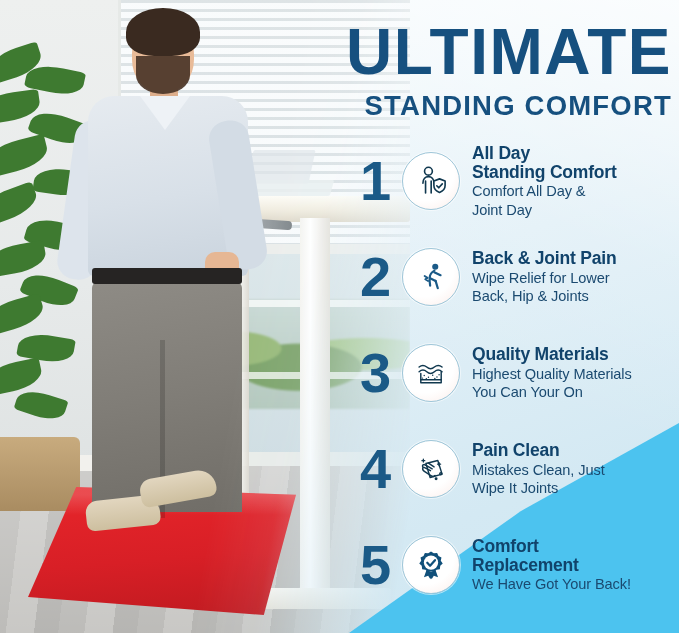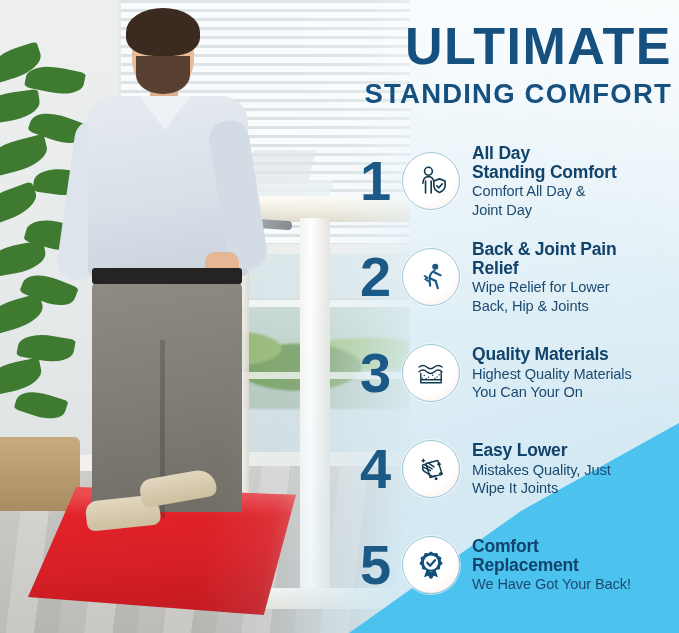--- a/index.html
+++ b/index.html
@@ -113,21 +113,21 @@
   .man-hand { position:absolute; left:205px; top:252px; width:34px; height:26px; background:#e6b794; border-radius:10px; }
   .man-belt { position:absolute; left:92px; top:268px; width:150px; height:16px; background:#262423; border-radius:3px; }
   .man-pants { position:absolute; left:92px; top:282px; width:150px; height:230px;
     background:linear-gradient(170deg,#8e8b85 0%,#807d77 50%,#706d67 100%); border-radius:6px 6px 0 0; }
   .man-leg-split { position:absolute; left:160px; top:340px; width:5px; height:178px; background:rgba(0,0,0,.16); }
   .shoe { position:absolute; background:linear-gradient(180deg,#e2d6bf 0%,#cdbf9f 100%); border-radius:12px 18px 8px 8px; }
 
   
   .headline { position:absolute; left:306px; top:20px; width:366px; text-align:right; }
   .h1 {
-    font-size:52px; font-weight:bold; letter-spacing:1.5px; line-height:1.02;
+    font-size:64px; font-weight:bold; letter-spacing:1.5px; line-height:1.02;
     color:#16507f; white-space:nowrap;
   }
   .h2 {
     font-size:27.5px; font-weight:bold; letter-spacing:1.2px; line-height:1.15;
     color:#16507f; margin-top:5px; white-space:nowrap;
   }
 
   
   .list { position:absolute; left:352px; top:133px; width:327px; }
   .row { display:flex; align-items:center; height:96px; }
@@ -265,21 +265,20 @@
           <circle cx="25" cy="8" r="3.6" fill="#1b5a87" stroke="none"></circle>
           <path d="M24 12.5c-3.2 1.6-5.2 4.6-5.6 8.2-.3 3 .2 6.4.6 9.4"></path>
           <path d="M19 21.5l6.4 3.1"></path>
           <path d="M25.4 24.6l2.6 8.6"></path>
           <path d="M23.8 14.5l7.4 3.4"></path>
           <path d="M12.5 18.8l3.4 2.2-2.6 1.6 3.3 2.2" stroke-width="2.2"></path>
         </svg>
       </div>
       <div class="txt">
         <div class="t-title">Back &amp; Joint Pain</div>
-        <div class="t-title">Relief</div>
         <div class="t-sub">Wipe Relief for Lower</div>
         <div class="t-sub">Back, Hip &amp; Joints</div>
       </div>
     </div>
 
     <div class="row">
       <div class="num">3</div>
       <div class="badge">
         <svg viewBox="0 0 40 40" fill="none" stroke="#10384f" stroke-width="1.7" stroke-linecap="round" stroke-linejoin="round">
           <path d="M6 13c3-2.6 6-2.6 9 0s6 2.6 9 0 6-2.6 9 0"></path>
@@ -315,22 +314,22 @@
           <path d="M10.8 17.9c-1.1-.8-1-2.1-.1-2.8.9-.7 2.1-.4 2.8.4"></path>
           <g stroke-width="1.5">
             <path d="M11 8.5v3.4M9.3 10.2h3.4"></path>
             <path d="M29.5 12.5v3.6M27.7 14.3h3.6"></path>
           </g>
           <circle cx="31.5" cy="25.5" r="1.2"></circle>
           <circle cx="26" cy="31.5" r=".9"></circle>
         </svg>
       </div>
       <div class="txt">
-        <div class="t-title">Easy Lower</div>
-        <div class="t-sub">Mistakes Quality, Just</div>
+        <div class="t-title">Pain Clean</div>
+        <div class="t-sub">Mistakes Clean, Just</div>
         <div class="t-sub">Wipe It Joints</div>
       </div>
     </div>
 
     <div class="row">
       <div class="num">5</div>
       <div class="badge">
         <svg viewBox="0 0 40 40" fill="none">
           <path d="M14.5 26.5l-2.8 8 5-1.8 2.6 4.2 3.2-8.4z" fill="#10507a"></path>
           <path d="M25.5 26.5l2.8 8-5-1.8-2.6 4.2-3.2-8.4z" fill="#10507a"></path>

